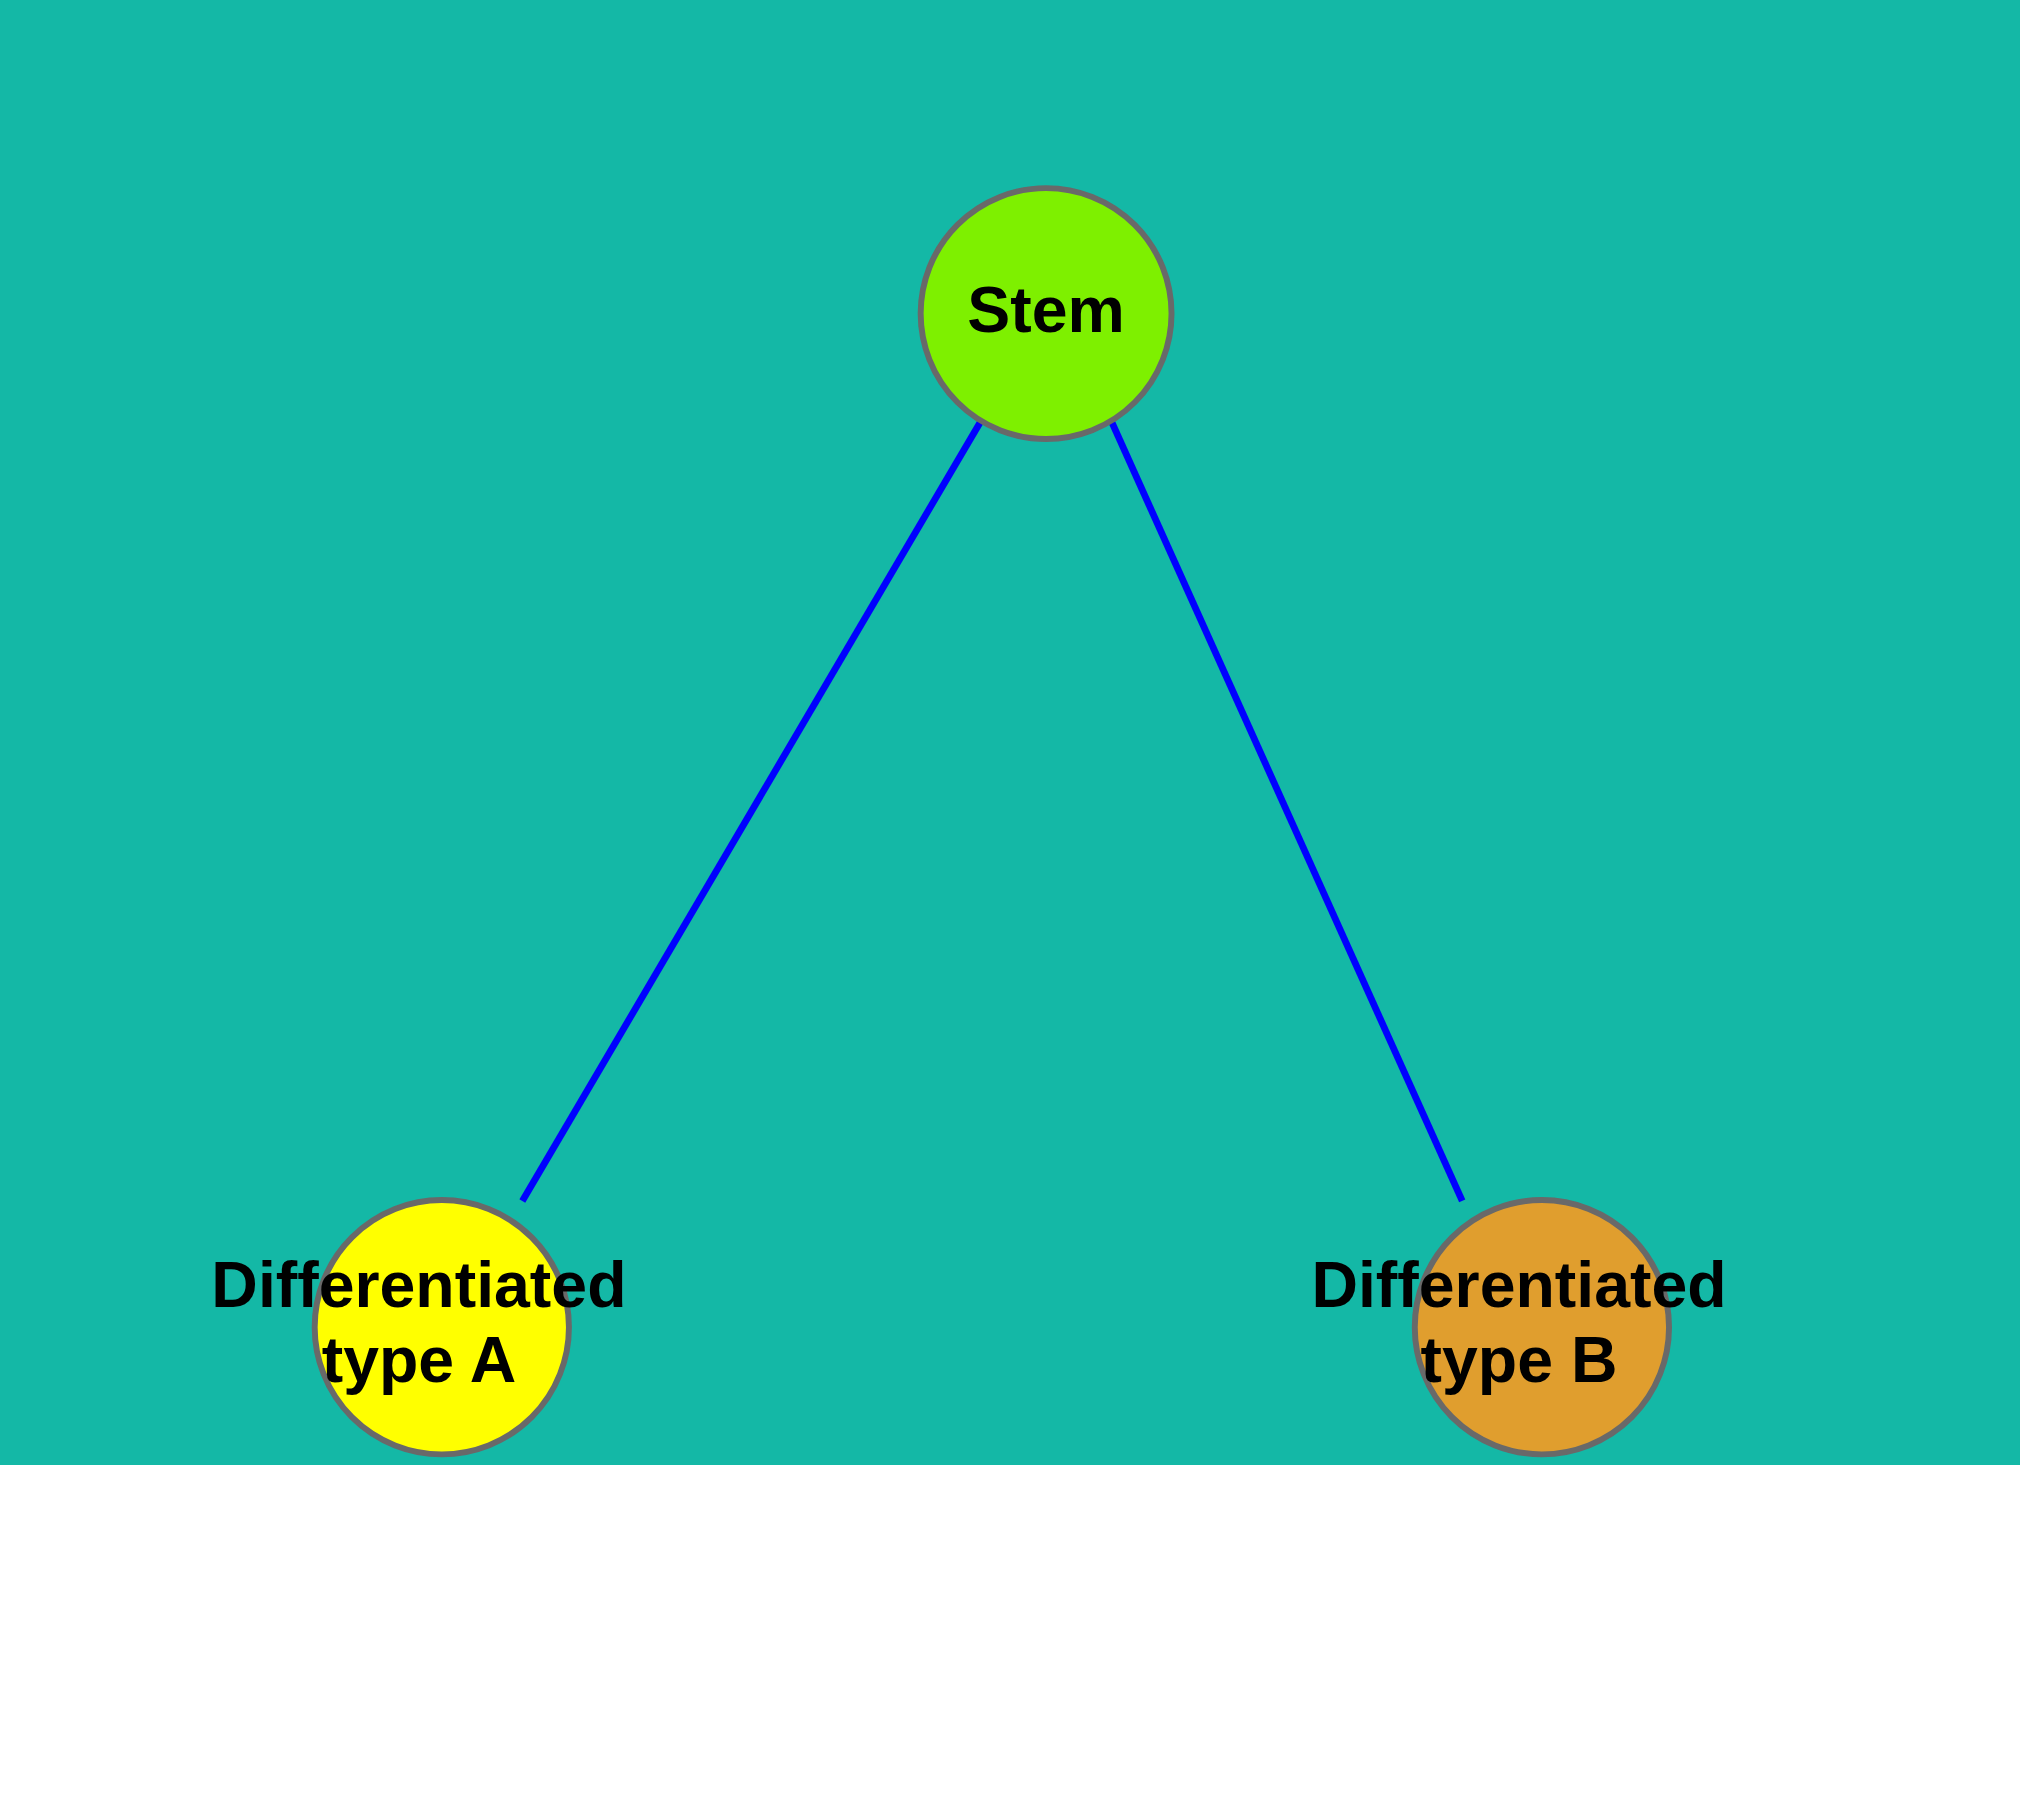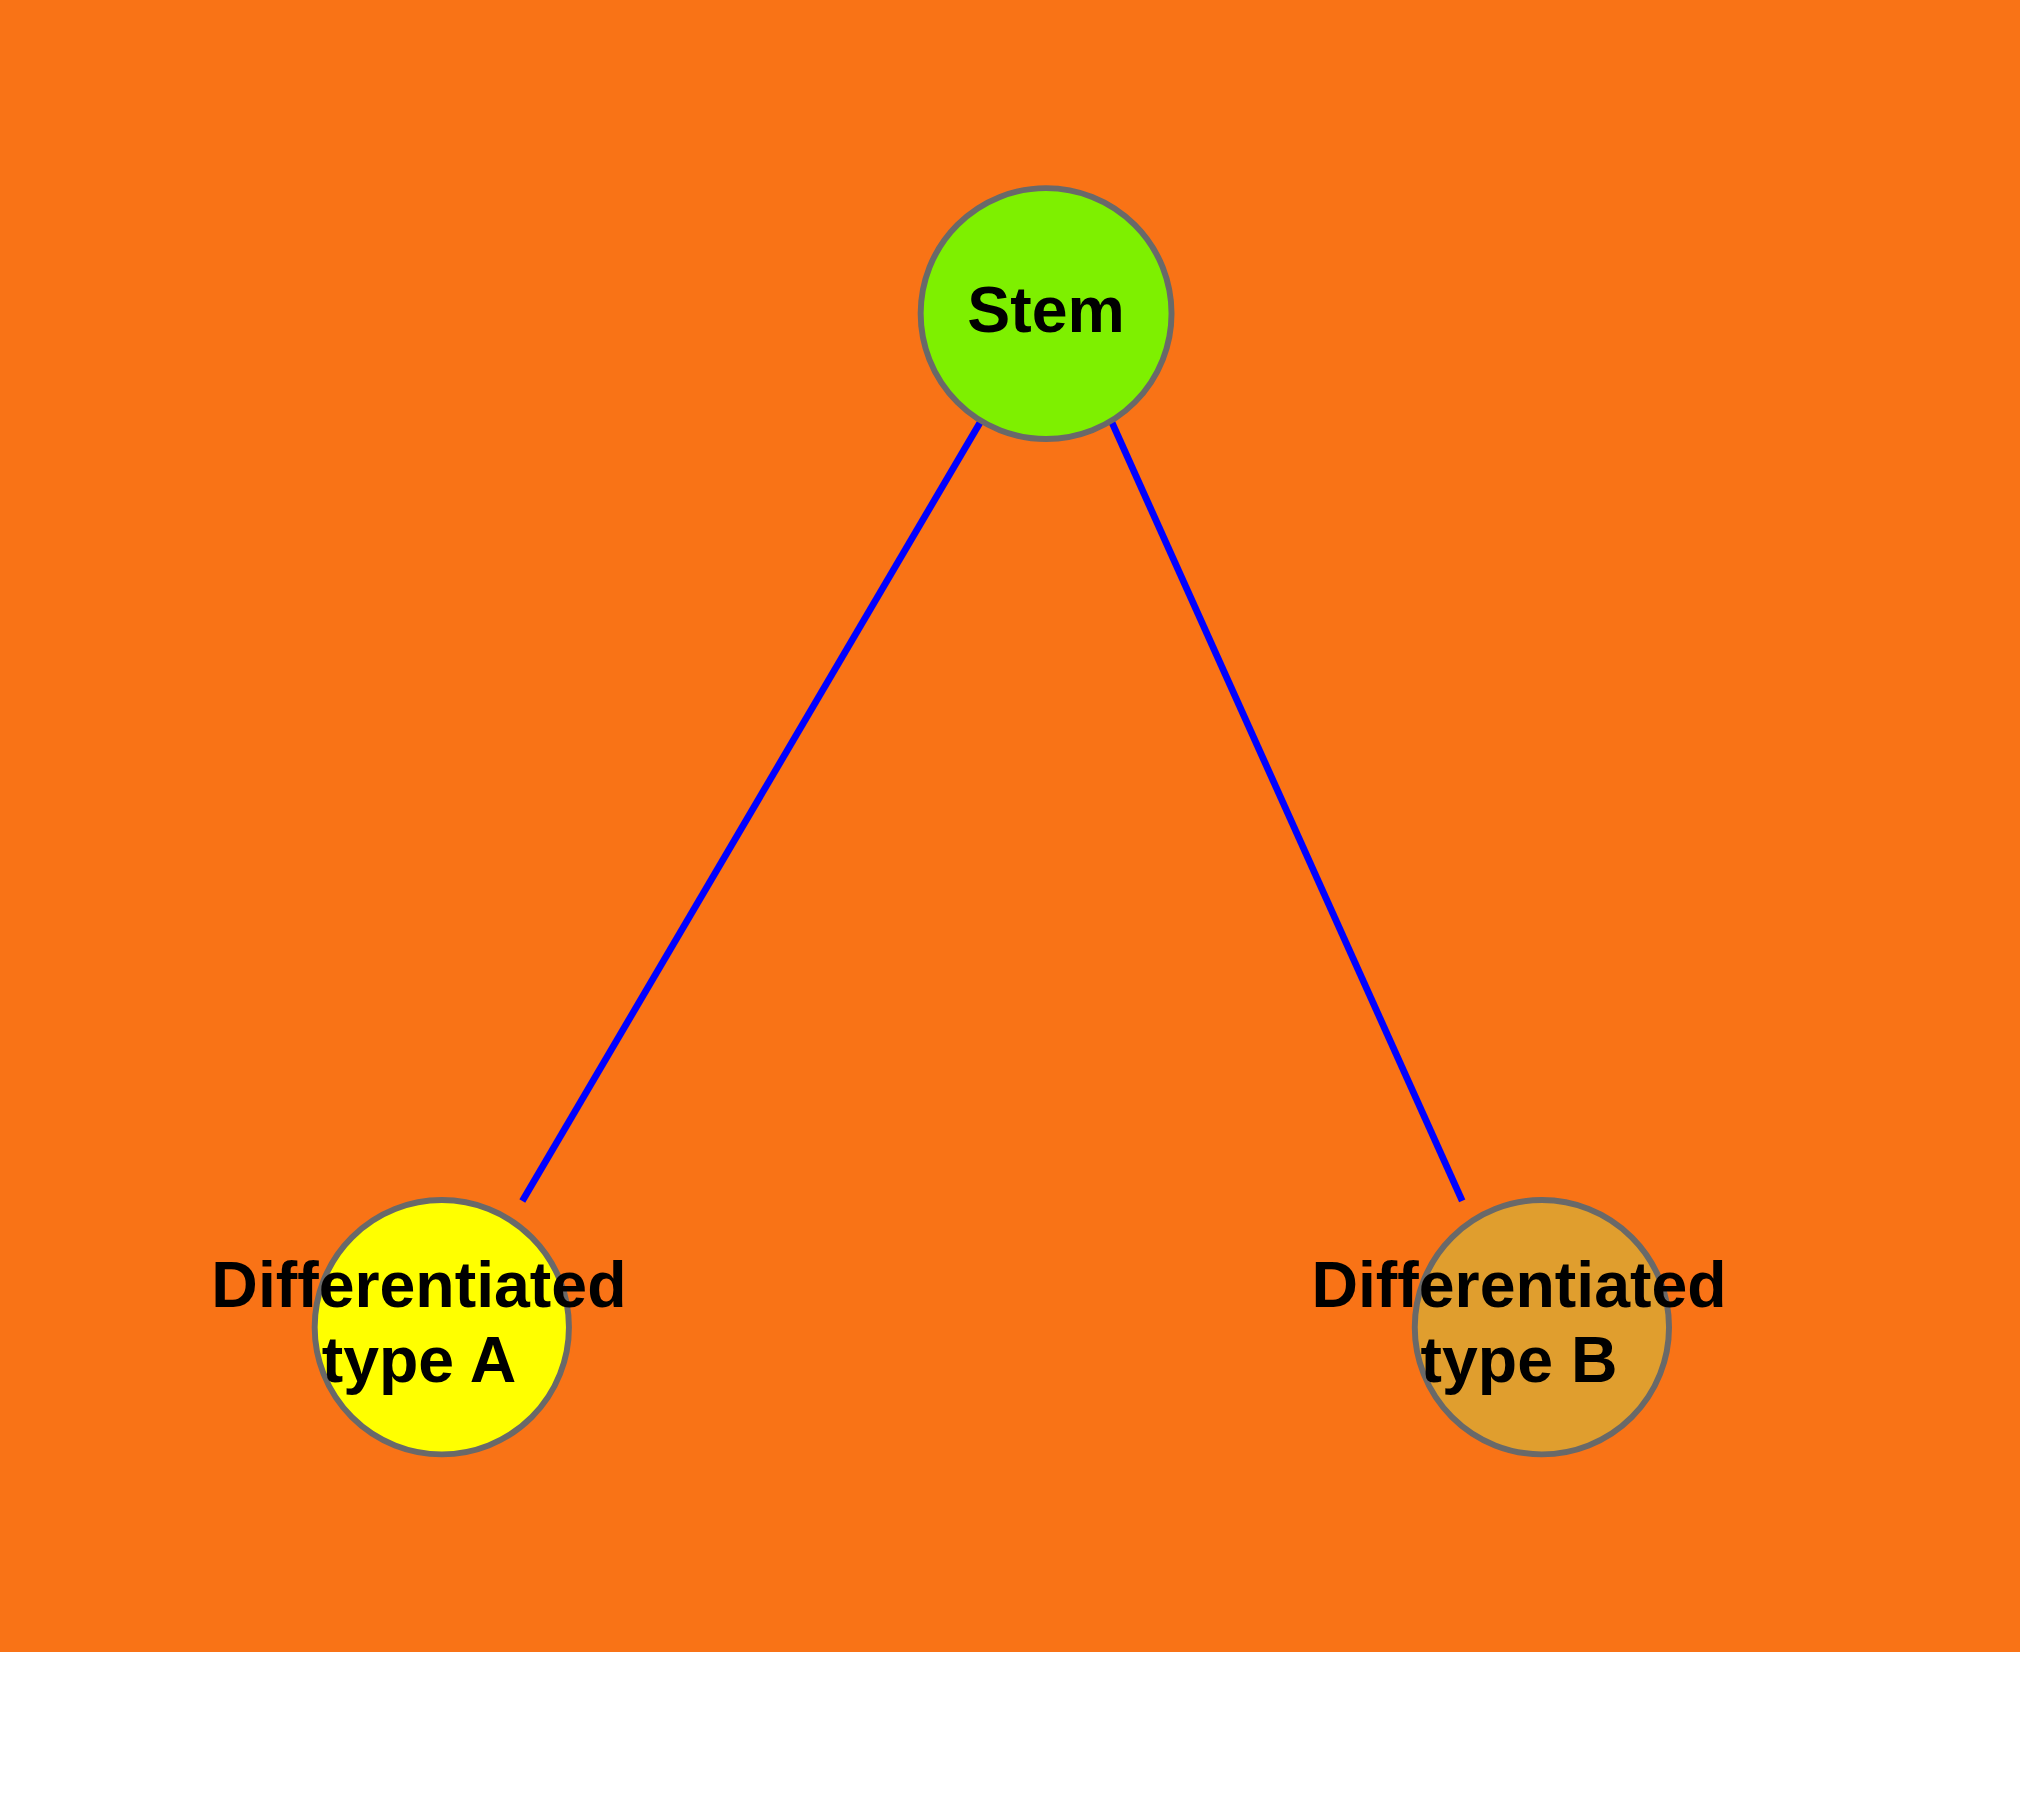--- a/index.html
+++ b/index.html
@@ -41,21 +41,21 @@
   .node-label-inside {
     font-size: 76px;
   }
   .node-label-outside {
     font-size: 76px;
   }
 </style>
 </head>
 <body>
 
-<div id="canvas" style="width: 2021px; height: 1652px; background: #f97316;">
+<div id="canvas" style="width: 2021px; height: 1465px; background: #14b8a6;">
   <svg id="graph-svg" viewBox="0 0 2384 2138">
 
     <g>
       <line class="edge-line" x1="1157" y1="497" x2="616" y2="1417" stroke="#0000ff" stroke-width="8"></line>
       <line class="edge-line" x1="1311" y1="497" x2="1725" y2="1417" stroke="#0000ff" stroke-width="8"></line>
     </g>
 
     <g>
       <circle class="node-circle" cx="1234" cy="370" r="148" fill="#7ef000" stroke="#696969" stroke-width="7"></circle>
       <circle class="node-circle" cx="521" cy="1566" r="150" fill="#ffff00" stroke="#696969" stroke-width="7"></circle>

